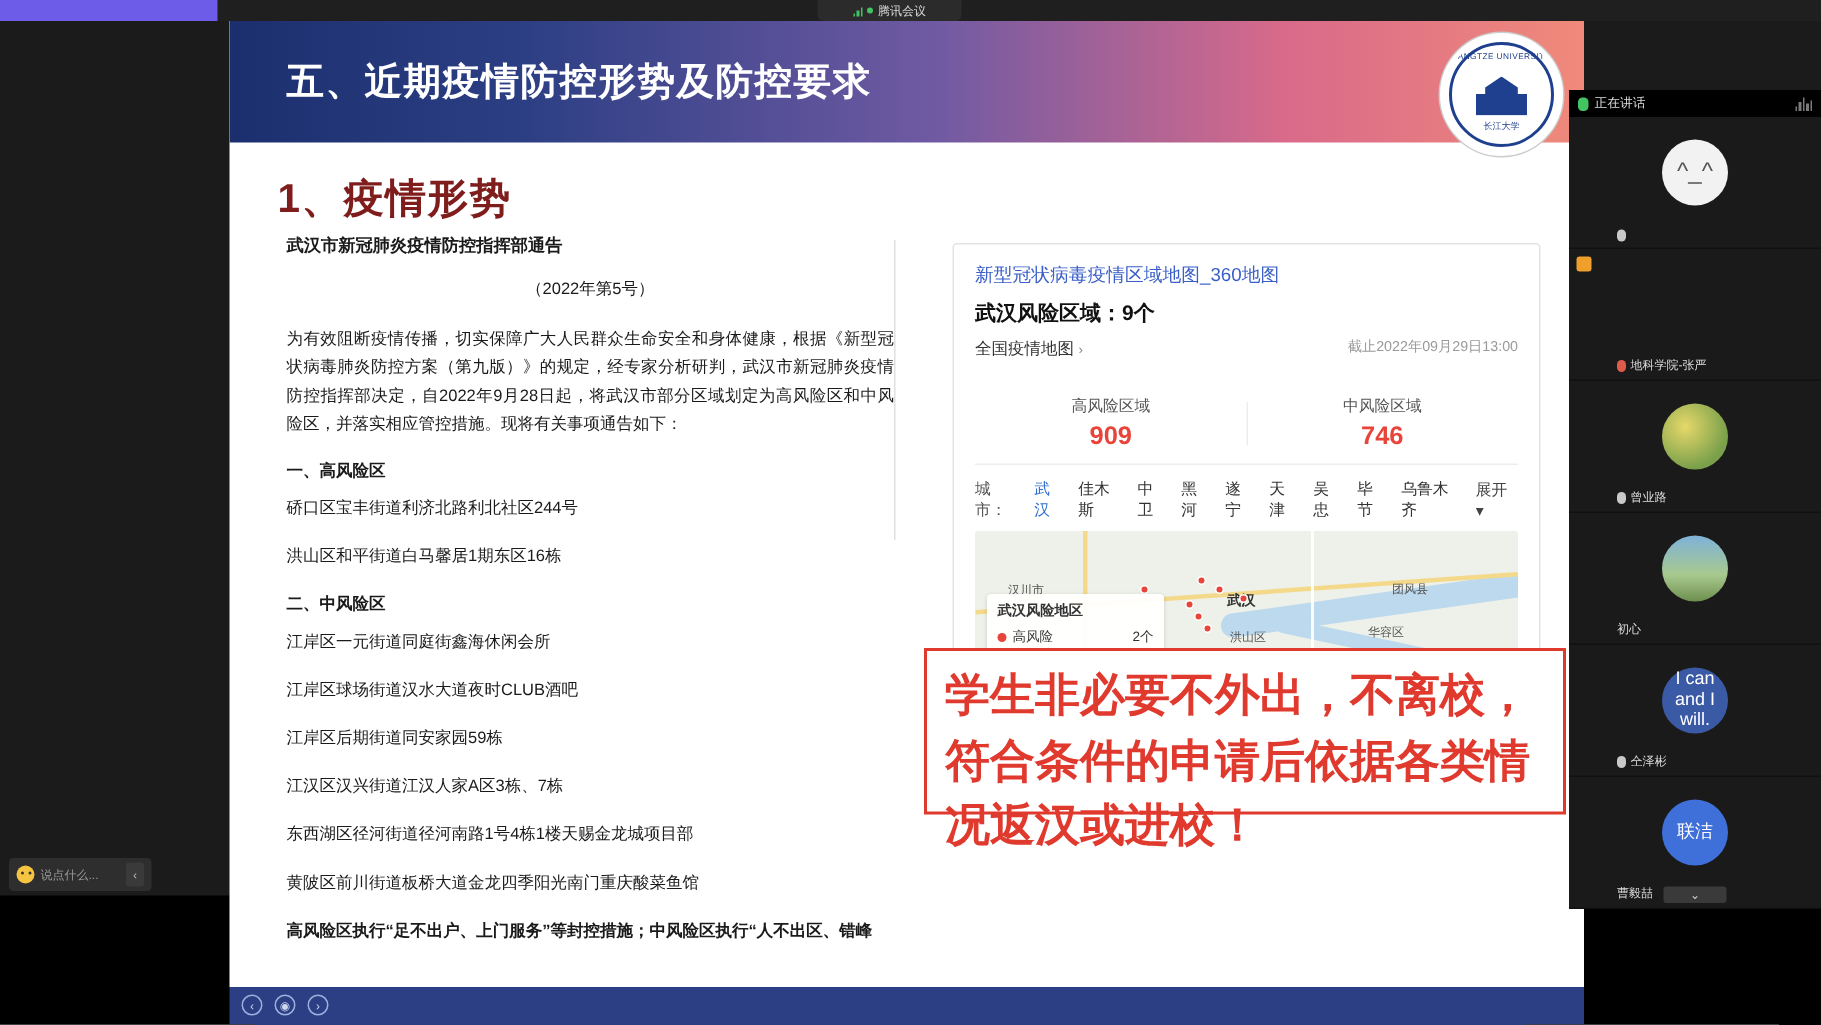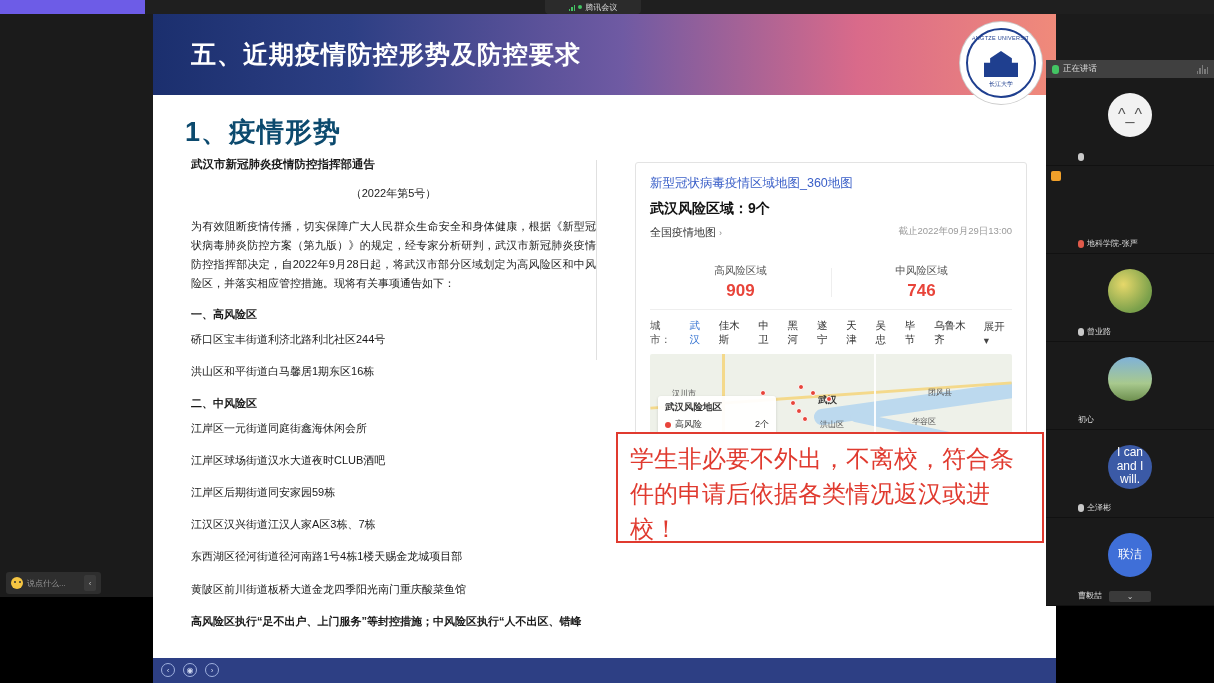--- a/index.html
+++ b/index.html
@@ -67,21 +67,21 @@
     font-size: 6px; color: #1f3f8f;
   }
   .univ-logo .bldg {
     width: 34px; height: 26px; background: #1f3f8f;
     clip-path: polygon(0% 100%, 0% 45%, 18% 45%, 18% 28%, 50% 0%, 82% 28%, 82% 45%, 100% 45%, 100% 100%);
     margin-top: 2px;
   }
 
   .section-title {
     position: absolute; left: 32px; top: 100px;
-    font-size: 27px; font-weight: bold; color: #0c4a6e;
+    font-size: 27px; font-weight: bold; color: #7f1d1d;
     letter-spacing: 1px;
   }
 
   
   .doc-col {
     position: absolute; left: 38px; top: 144px; width: 405px;
     font-size: 11px; color: #1a1a1a; line-height: 1.1;
   }
   .doc-title {
     font-weight: bold; font-size: 11.5px; margin-bottom: 16px;
@@ -158,41 +158,41 @@
   }
   .card-more { font-size: 10.5px; color: #3a5fc8; margin-top: 8px; }
   .card-src { font-size: 9.5px; color: #9a9a9a; margin-top: 3px; }
 
   
   .notice-box {
     position: absolute; left: 463px; top: 418px; width: 428px; height: 111px;
     border: 2px solid #e03a2f; background: #fff; padding: 8px 12px;
   }
   .notice-text {
-    font-size: 24px; font-weight: normal; color: #e03a2f; line-height: 1.45;
+    font-size: 30px; font-weight: bold; color: #e03a2f; line-height: 1.45;
   }
 
   
   .slide-bottom {
     position: absolute; left: 153px; top: 658px; width: 903px; height: 25px;
     background: #2d3f84;
   }
   .sb-controls { position:absolute; left:8px; top:5px; display:flex; gap:8px; align-items:center; }
   .sb-btn {
     width: 14px; height: 14px; border-radius: 50%; border: 1px solid #9fb0de;
     color: #cfd8f0; font-size: 8px; display:flex; align-items:center; justify-content:center;
   }
 
   
   .panel {
     position: absolute; left: 1046px; top: 60px; width: 168px; height: 458px;
     background: #202020;
   }
   .panel-head {
-    position: relative; height: 18px; background: #404040;
+    position: relative; height: 18px; background: #000000;
     display: flex; align-items: center; padding: 0 6px; gap: 4px;
   }
   .panel-head .ttl { color: #ddd; font-size: 8.5px; }
   .mic-small { width: 7px; height: 9px; border-radius: 3px; background: #43c463; }
   .wave { margin-left:auto; display:flex; gap:1px; align-items:flex-end; height:9px; }
   .wave i { width:1.5px; background:#7a7a7a; display:block; }
   .wave i:nth-child(1){height:3px}.wave i:nth-child(2){height:6px}
   .wave i:nth-child(3){height:9px}.wave i:nth-child(4){height:5px}
   .wave i:nth-child(5){height:7px}
 

